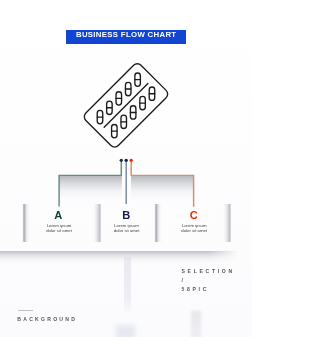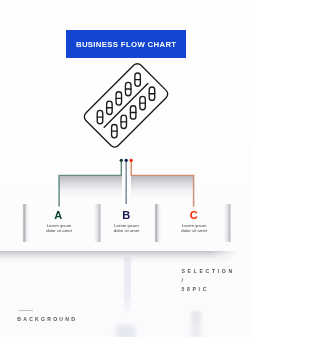--- a/index.html
+++ b/index.html
@@ -16,22 +16,22 @@
   .ghost{position:absolute;}
   .g1{left:123.5px;top:257px;width:7.5px;height:58px;
       background:linear-gradient(180deg,rgba(186,192,214,.30) 0%,rgba(196,201,220,.26) 70%,rgba(255,255,255,0) 100%);}
   .g2{left:116px;top:325px;width:19px;height:14px;background:rgba(183,189,212,.30);
       filter:blur(2.4px);}
   .g3{left:191px;top:311px;width:9.5px;height:28px;
       background:linear-gradient(180deg,rgba(228,229,233,.9) 0%,rgba(234,235,239,.75) 100%);
       filter:blur(1.6px);}
 
   
-  .title-bar{position:absolute;left:66px;top:30px;width:120.4px;height:28px;
-    background:#1145d2;display:flex;align-items:center;justify-content:center;}
+  .title-bar{position:absolute;left:66px;top:30px;width:120.4px;height:14px;
+    background:#1145d2;display:flex;align-items:flex-start;justify-content:center;}
   .title-bar span{color:#ffffff;font-size:7.8px;font-weight:700;letter-spacing:.32px;
     white-space:nowrap;}
 
   
   .icon-svg{position:absolute;left:0;top:0;}
 
   
   .conn-svg{position:absolute;left:0;top:0;}
   .shelf{position:absolute;top:175.8px;height:30px;
     background:linear-gradient(180deg,

